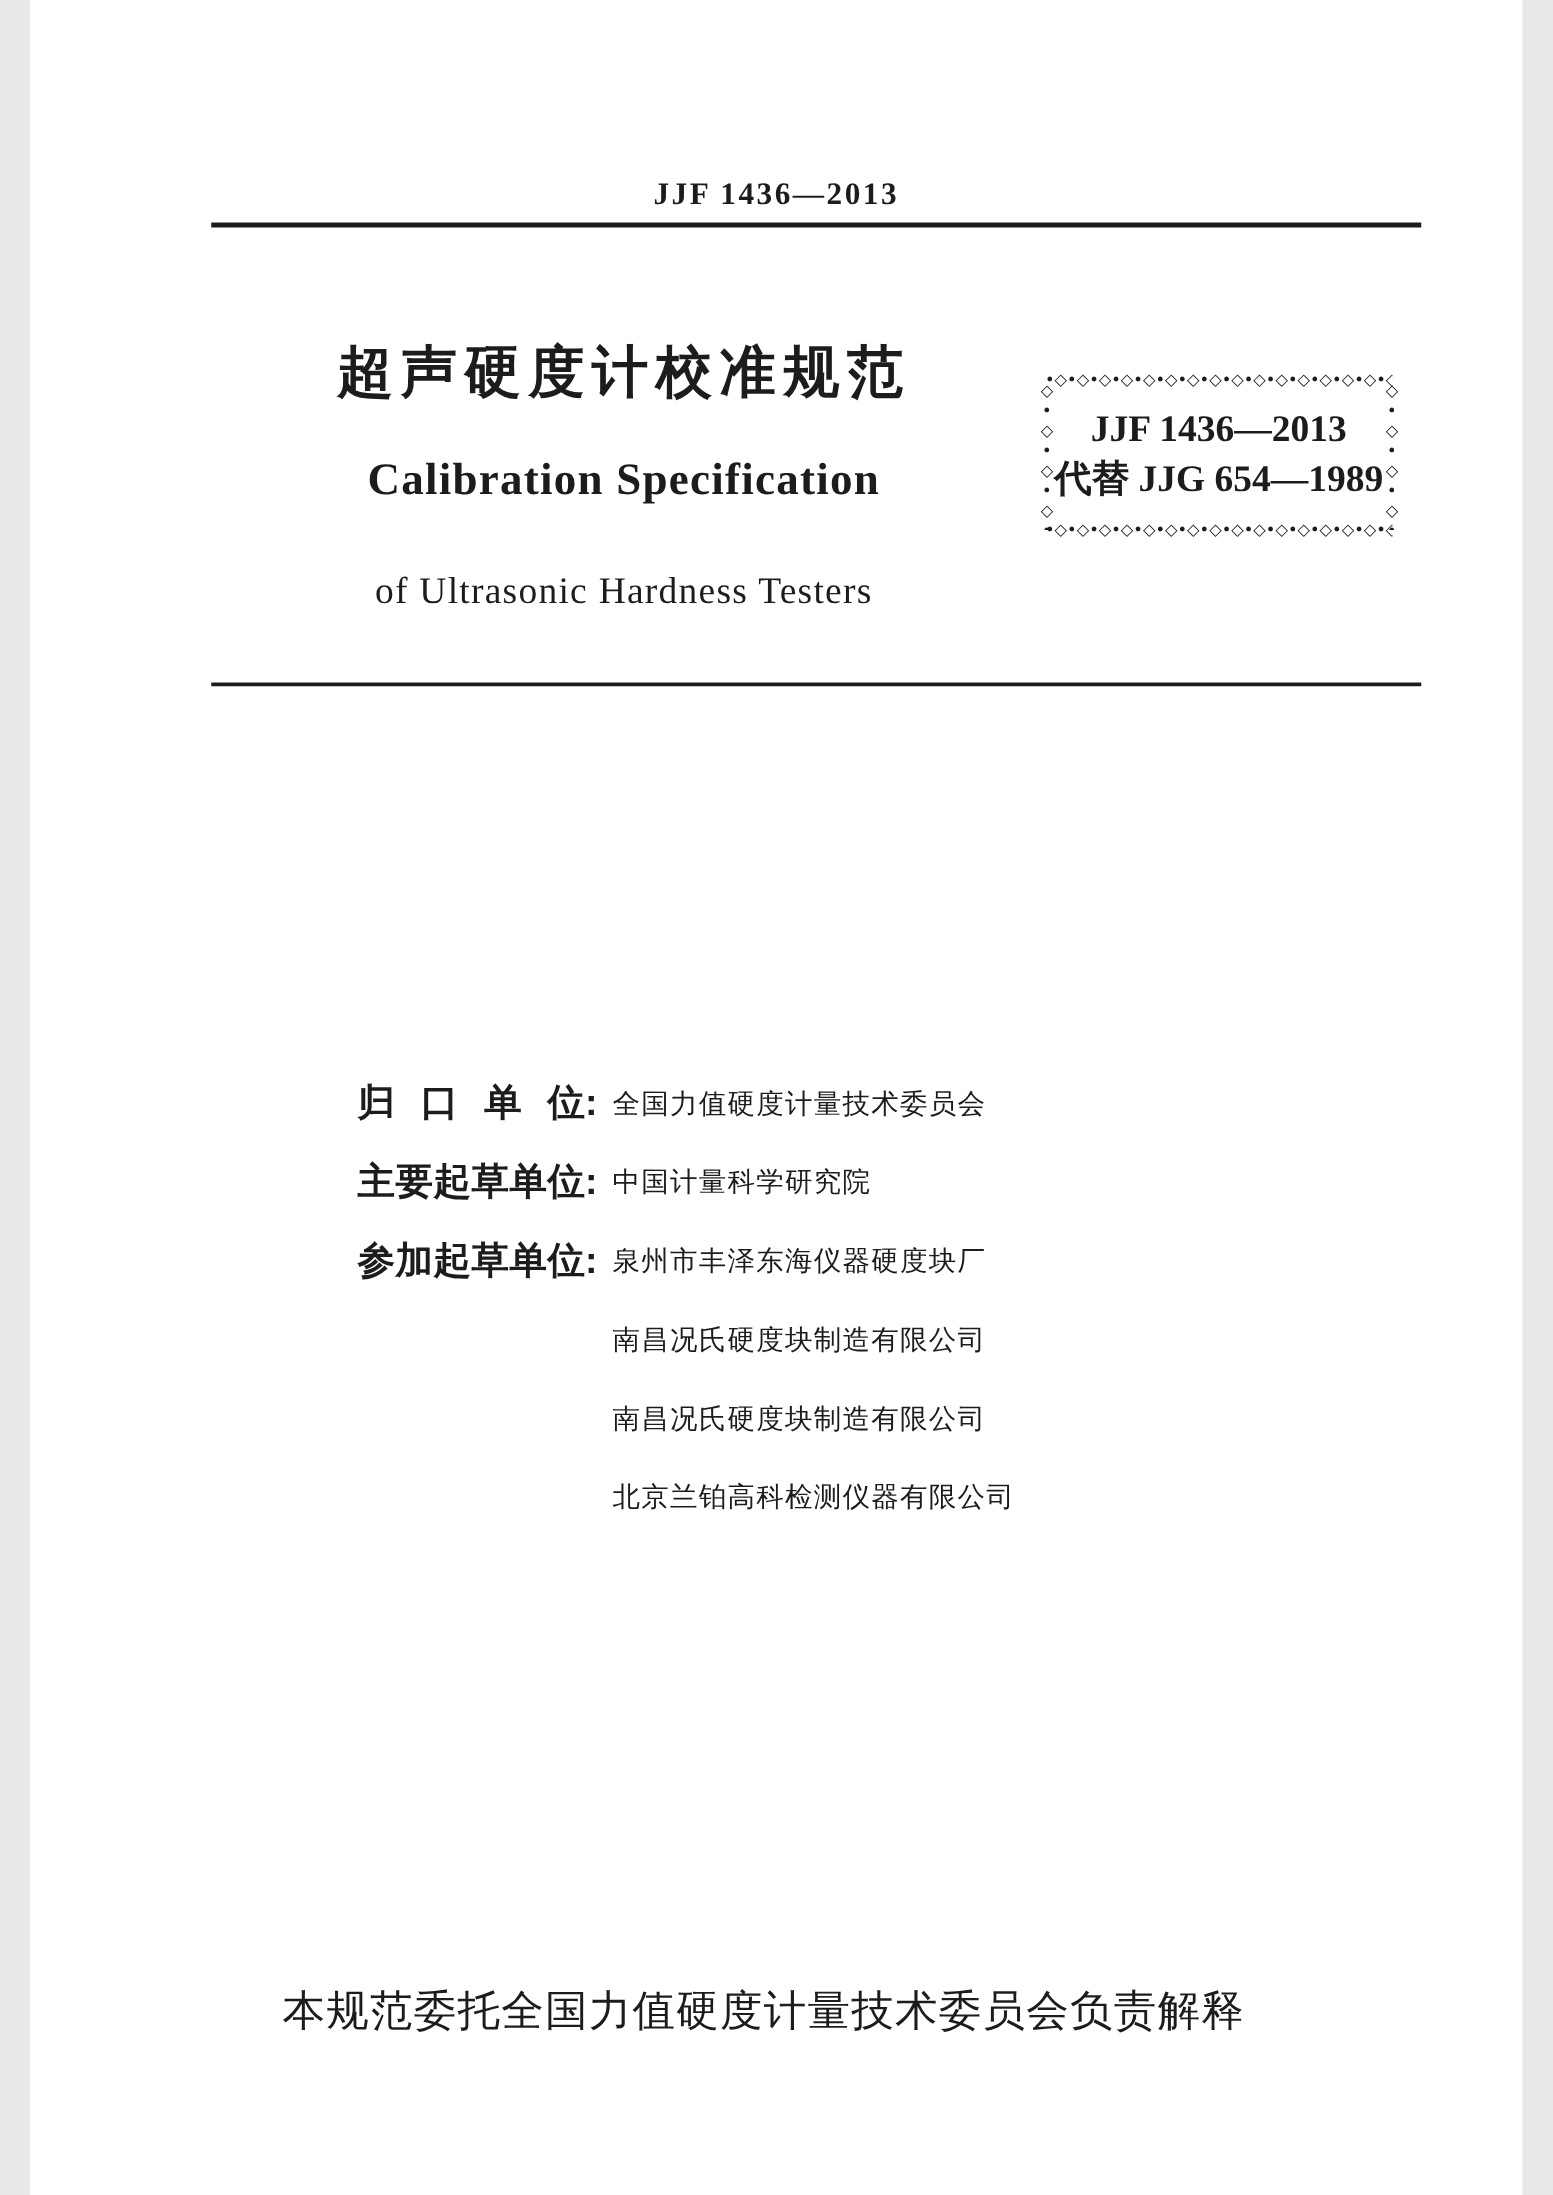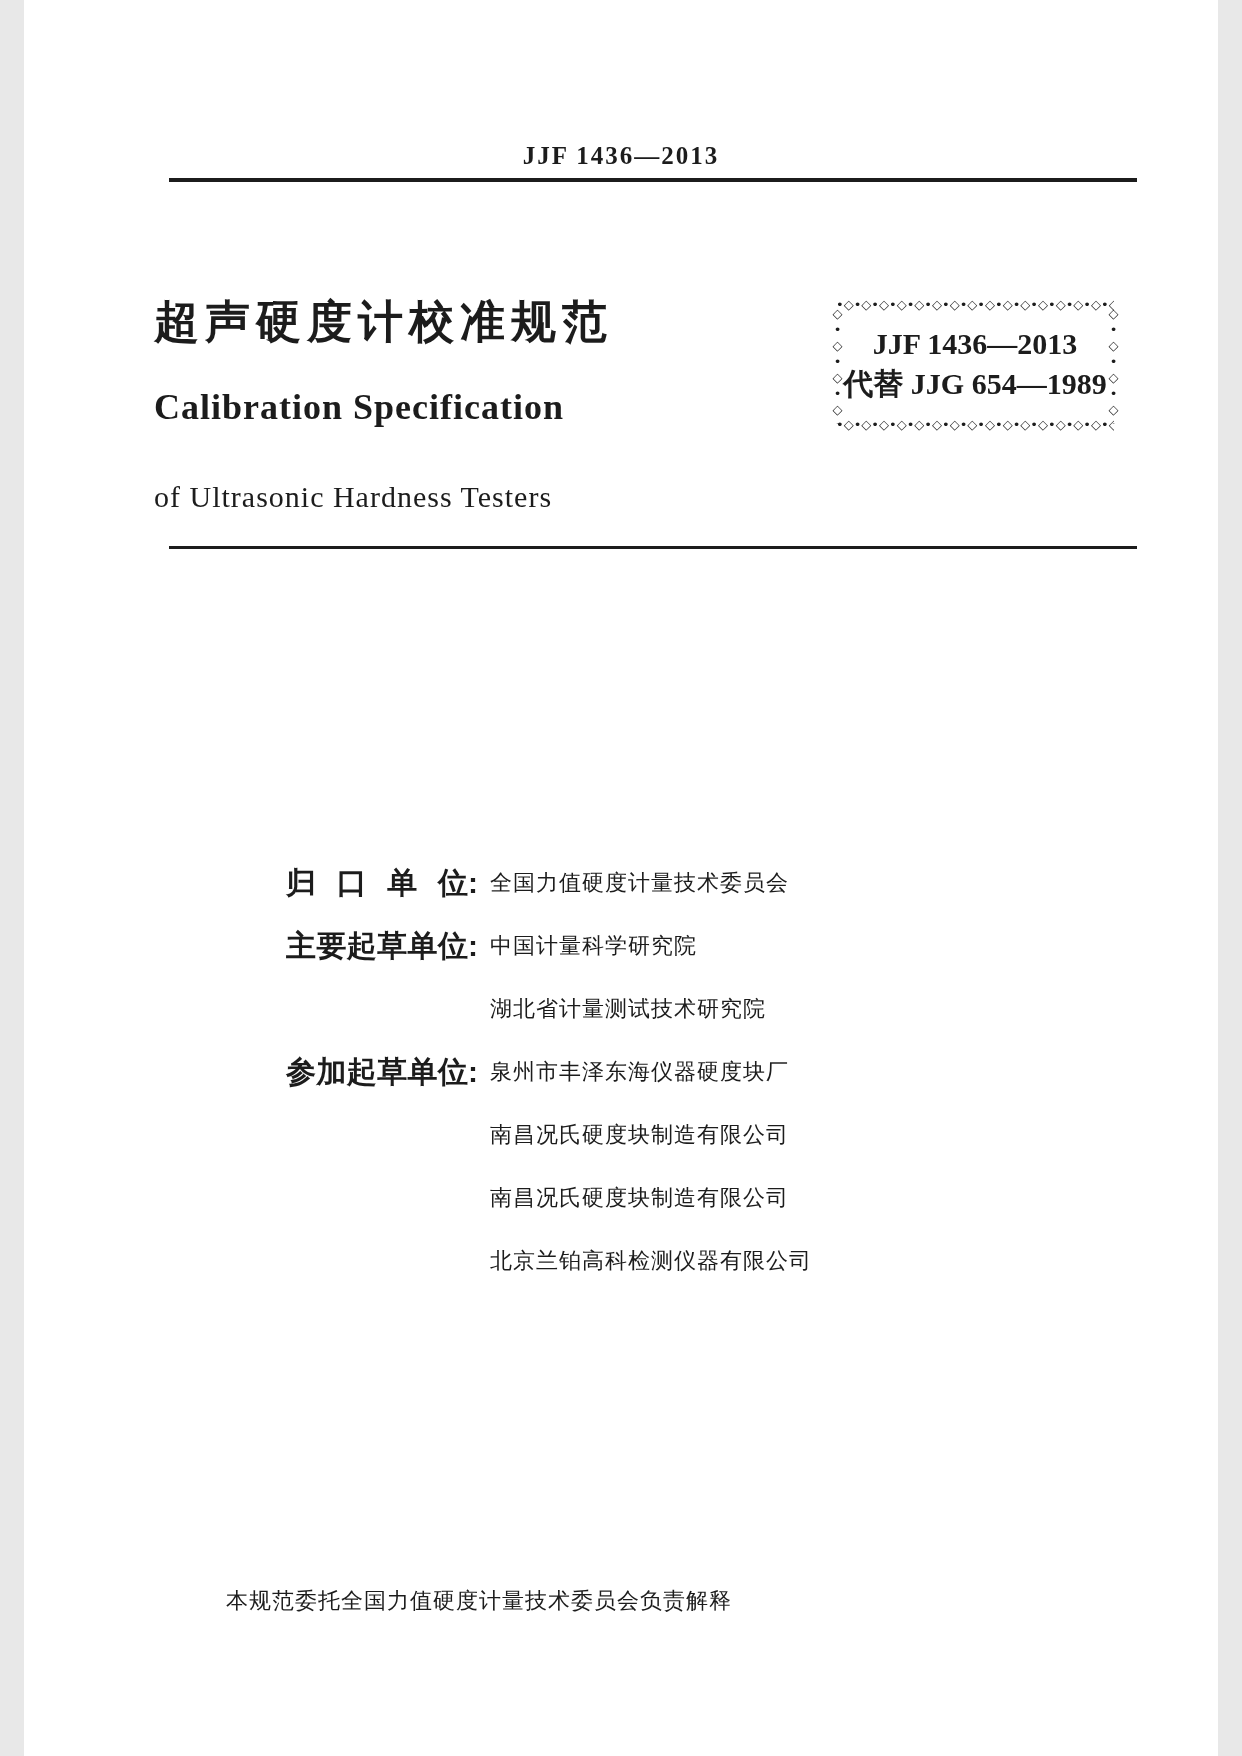--- a/index.html
+++ b/index.html
@@ -15,21 +15,22 @@
   .header-code{
     position:absolute;top:142px;left:0;width:100%;
     text-align:center;
     font-size:25px;font-weight:bold;
     letter-spacing:2px;
   }
   .rule{position:absolute;left:145px;width:968px;background:#1c1c1c;}
   .rule-top{top:178px;height:4px;}
   .rule-mid{top:546px;height:3px;}
   .title-block{
-    position:absolute;left:130px;top:292px;width:690px;
+    position:absolute;left:130px;top:268px;width:690px;
+    text-align:center;
   }
   .title-cn{
     font-size:45px;font-weight:bold;
     letter-spacing:6px;
     white-space:nowrap;
   }
   .title-en1{margin-top:34px;font-size:36px;font-weight:bold;letter-spacing:1px;}
   .title-en2{margin-top:52px;font-size:30px;font-weight:normal;letter-spacing:1px;}
   .stamp{
     position:absolute;left:806px;top:298px;width:290px;height:134px;
@@ -71,21 +72,21 @@
     font-weight:bold;font-size:30px;
     text-align:justify;text-align-last:justify;
   }
   .colon{
     font-family:"Liberation Sans","DejaVu Sans",sans-serif;
     font-weight:bold;font-size:30px;
   }
   .val{font-size:22px;letter-spacing:1px;}
   .footer-note{
     position:absolute;left:202px;top:1586px;
-    font-size:22px;letter-spacing:1px;white-space:nowrap;
+    font-size:34px;letter-spacing:1px;white-space:nowrap;
   }
 </style>
 </head>
 <body>
 
 <div class="page">
 
   <div class="header-code">JJF 1436—2013</div>
   <div class="rule rule-top"></div>
 
@@ -107,23 +108,20 @@
   <div class="rule rule-mid"></div>
 
   <div class="info">
     <div class="row">
       <span class="lbox"><span class="lbl">归口单位</span><span class="colon">:</span></span><span class="val">全国力值硬度计量技术委员会</span>
     </div>
     <div class="row">
       <span class="lbox"><span class="lbl">主要起草单位</span><span class="colon">:</span></span><span class="val">中国计量科学研究院</span>
     </div>
     <div class="row">
-      <span class="lbox"><span class="lbl"></span><span class="colon"></span></span><span class="val">湖北省计量测试技术研究院</span>
-    </div>
-    <div class="row">
       <span class="lbox"><span class="lbl">参加起草单位</span><span class="colon">:</span></span><span class="val">泉州市丰泽东海仪器硬度块厂</span>
     </div>
     <div class="row">
       <span class="lbox"><span class="lbl"></span><span class="colon"></span></span><span class="val">南昌况氏硬度块制造有限公司</span>
     </div>
     <div class="row">
       <span class="lbox"><span class="lbl"></span><span class="colon"></span></span><span class="val">南昌况氏硬度块制造有限公司</span>
     </div>
     <div class="row">
       <span class="lbox"><span class="lbl"></span><span class="colon"></span></span><span class="val">北京兰铂高科检测仪器有限公司</span>

